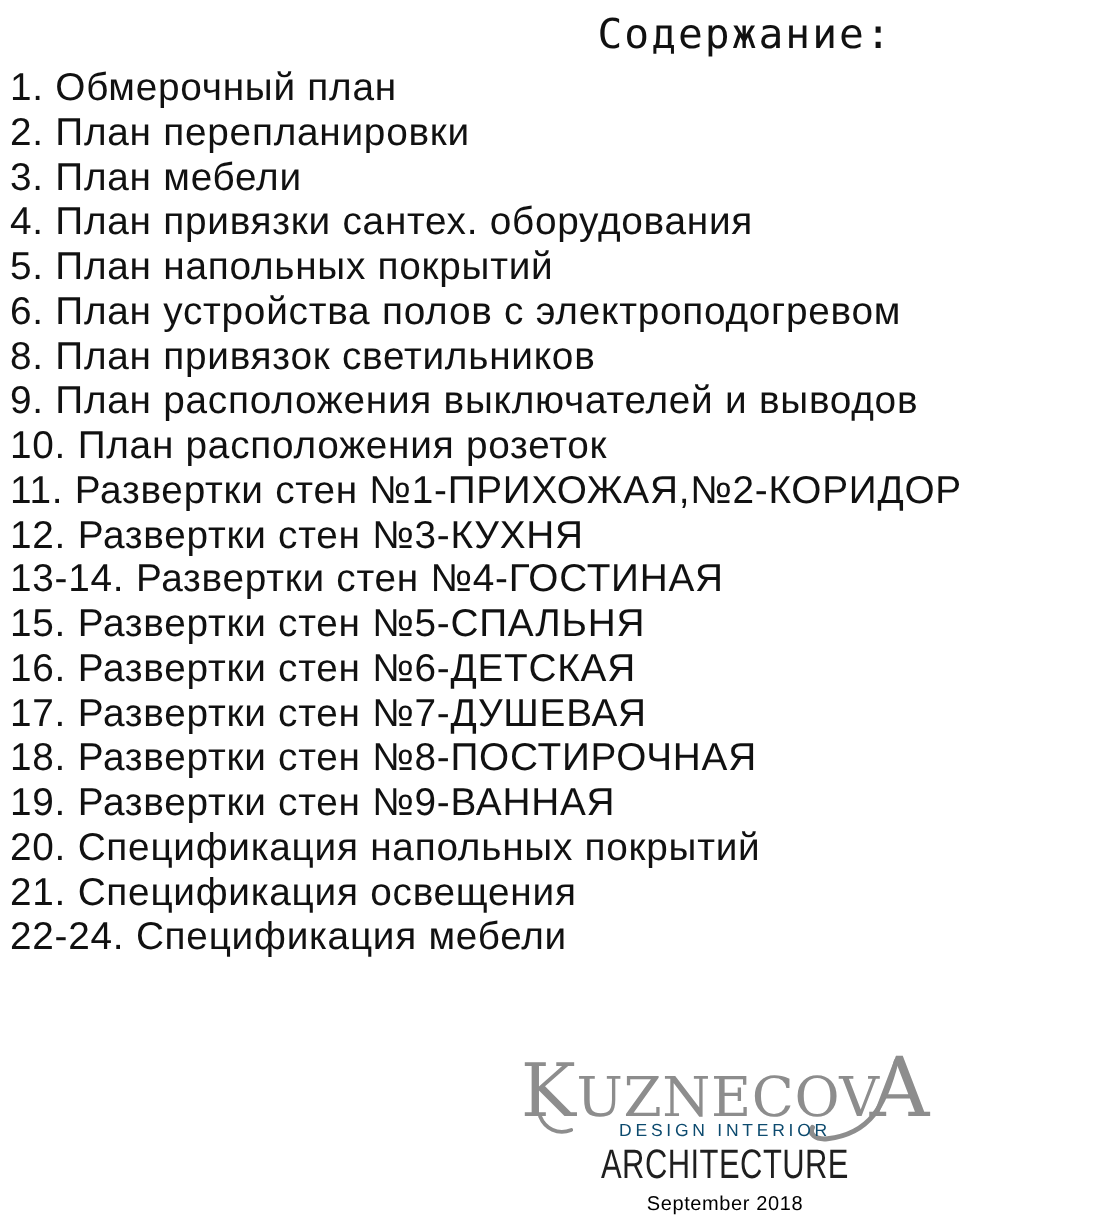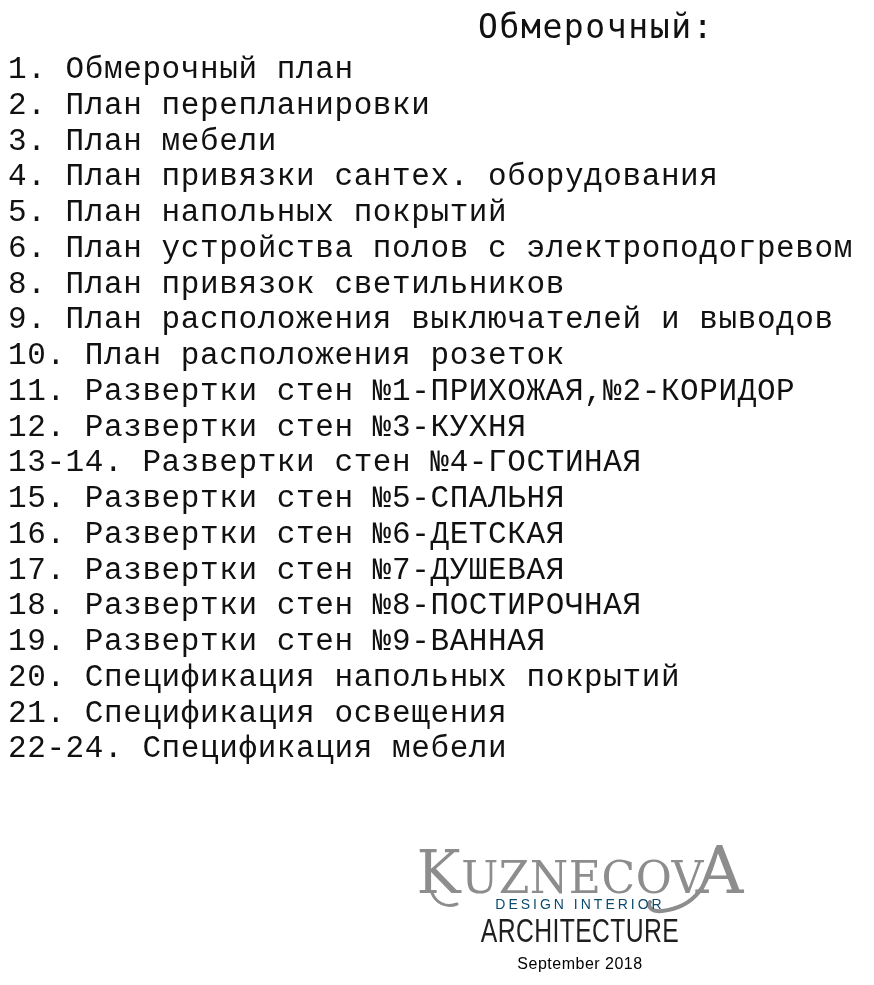--- a/index.html
+++ b/index.html
@@ -25,21 +25,21 @@
     color: #111111;
     white-space: nowrap;
   }
   .toc-list {
     position: absolute;
     top: 52px;
     left: 8px;
     margin: 0;
     padding: 0;
     list-style: none;
-    font-family: Liberation Mono, monospace;
+    font-family: Liberation Sans, sans-serif;
     font-size: 31px;
     line-height: 35.75px;
     letter-spacing: 0.6px;
     color: #111111;
     white-space: nowrap;
   }
   .logo {
     position: absolute;
     left: 400px;
     top: 843px;
@@ -103,21 +103,21 @@
     letter-spacing: 0.5px;
     color: #000000;
     white-space: nowrap;
   }
 </style>
 </head>
 <body>
 
 <div class="sheet">
 
-  <div class="page-title">Обмерочный:</div>
+  <div class="page-title">Содержание:</div>
 
   <ul class="toc-list">
     <li>1. Обмерочный план</li>
     <li>2. План перепланировки</li>
     <li>3. План мебели</li>
     <li>4. План привязки сантех. оборудования</li>
     <li>5. План напольных покрытий</li>
     <li>6. План устройства полов с электроподогревом</li>
     <li>8. План привязок светильников</li>
     <li>9. План расположения выключателей и выводов</li>

